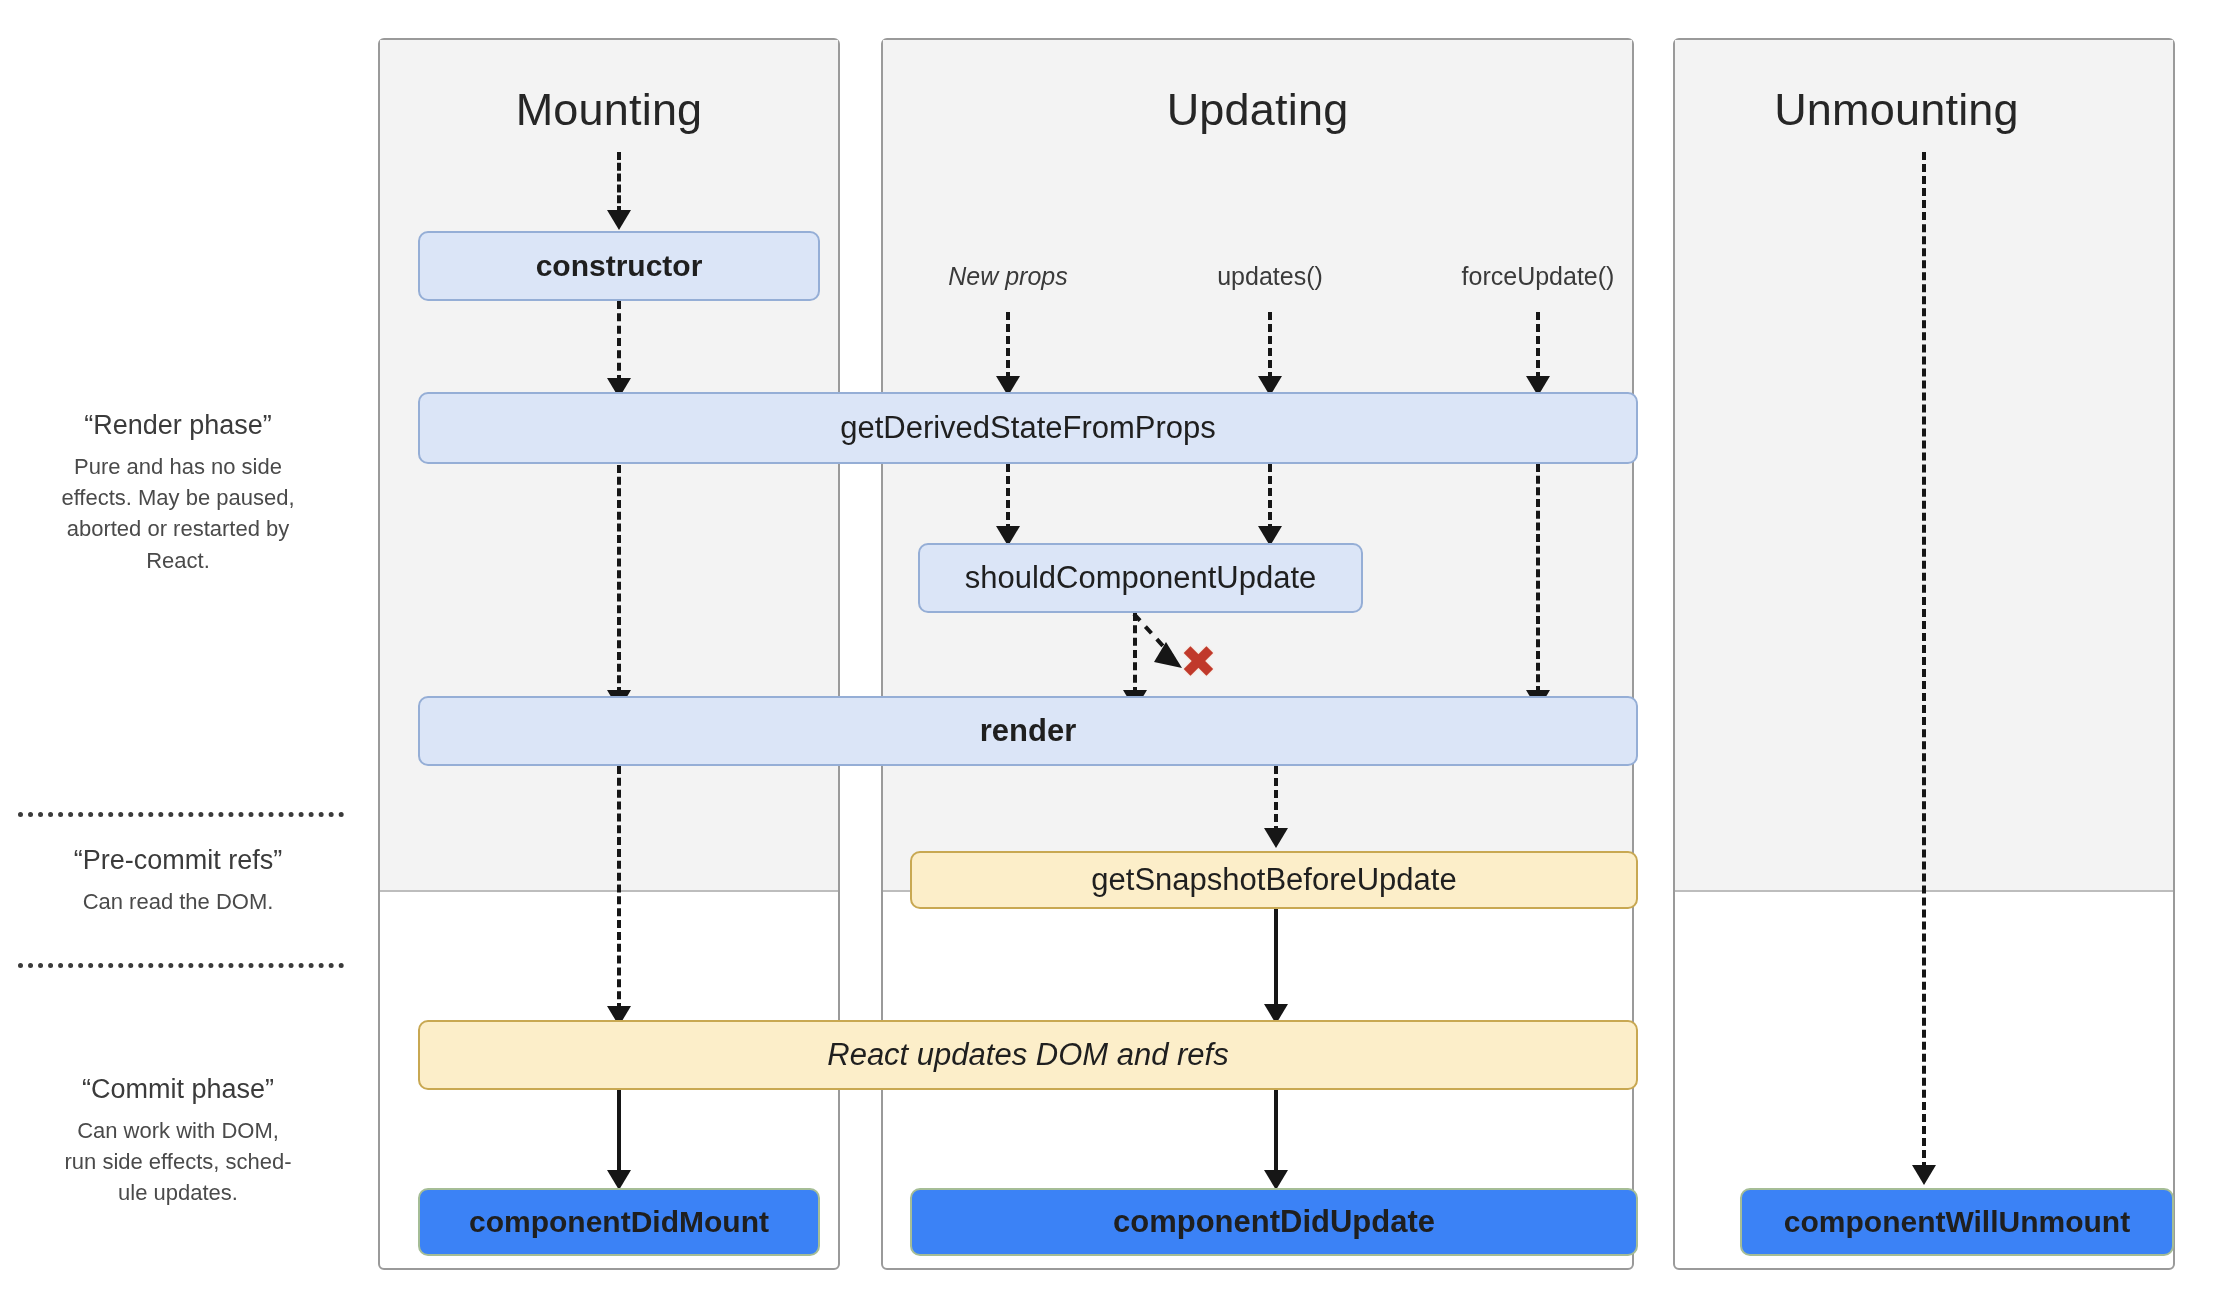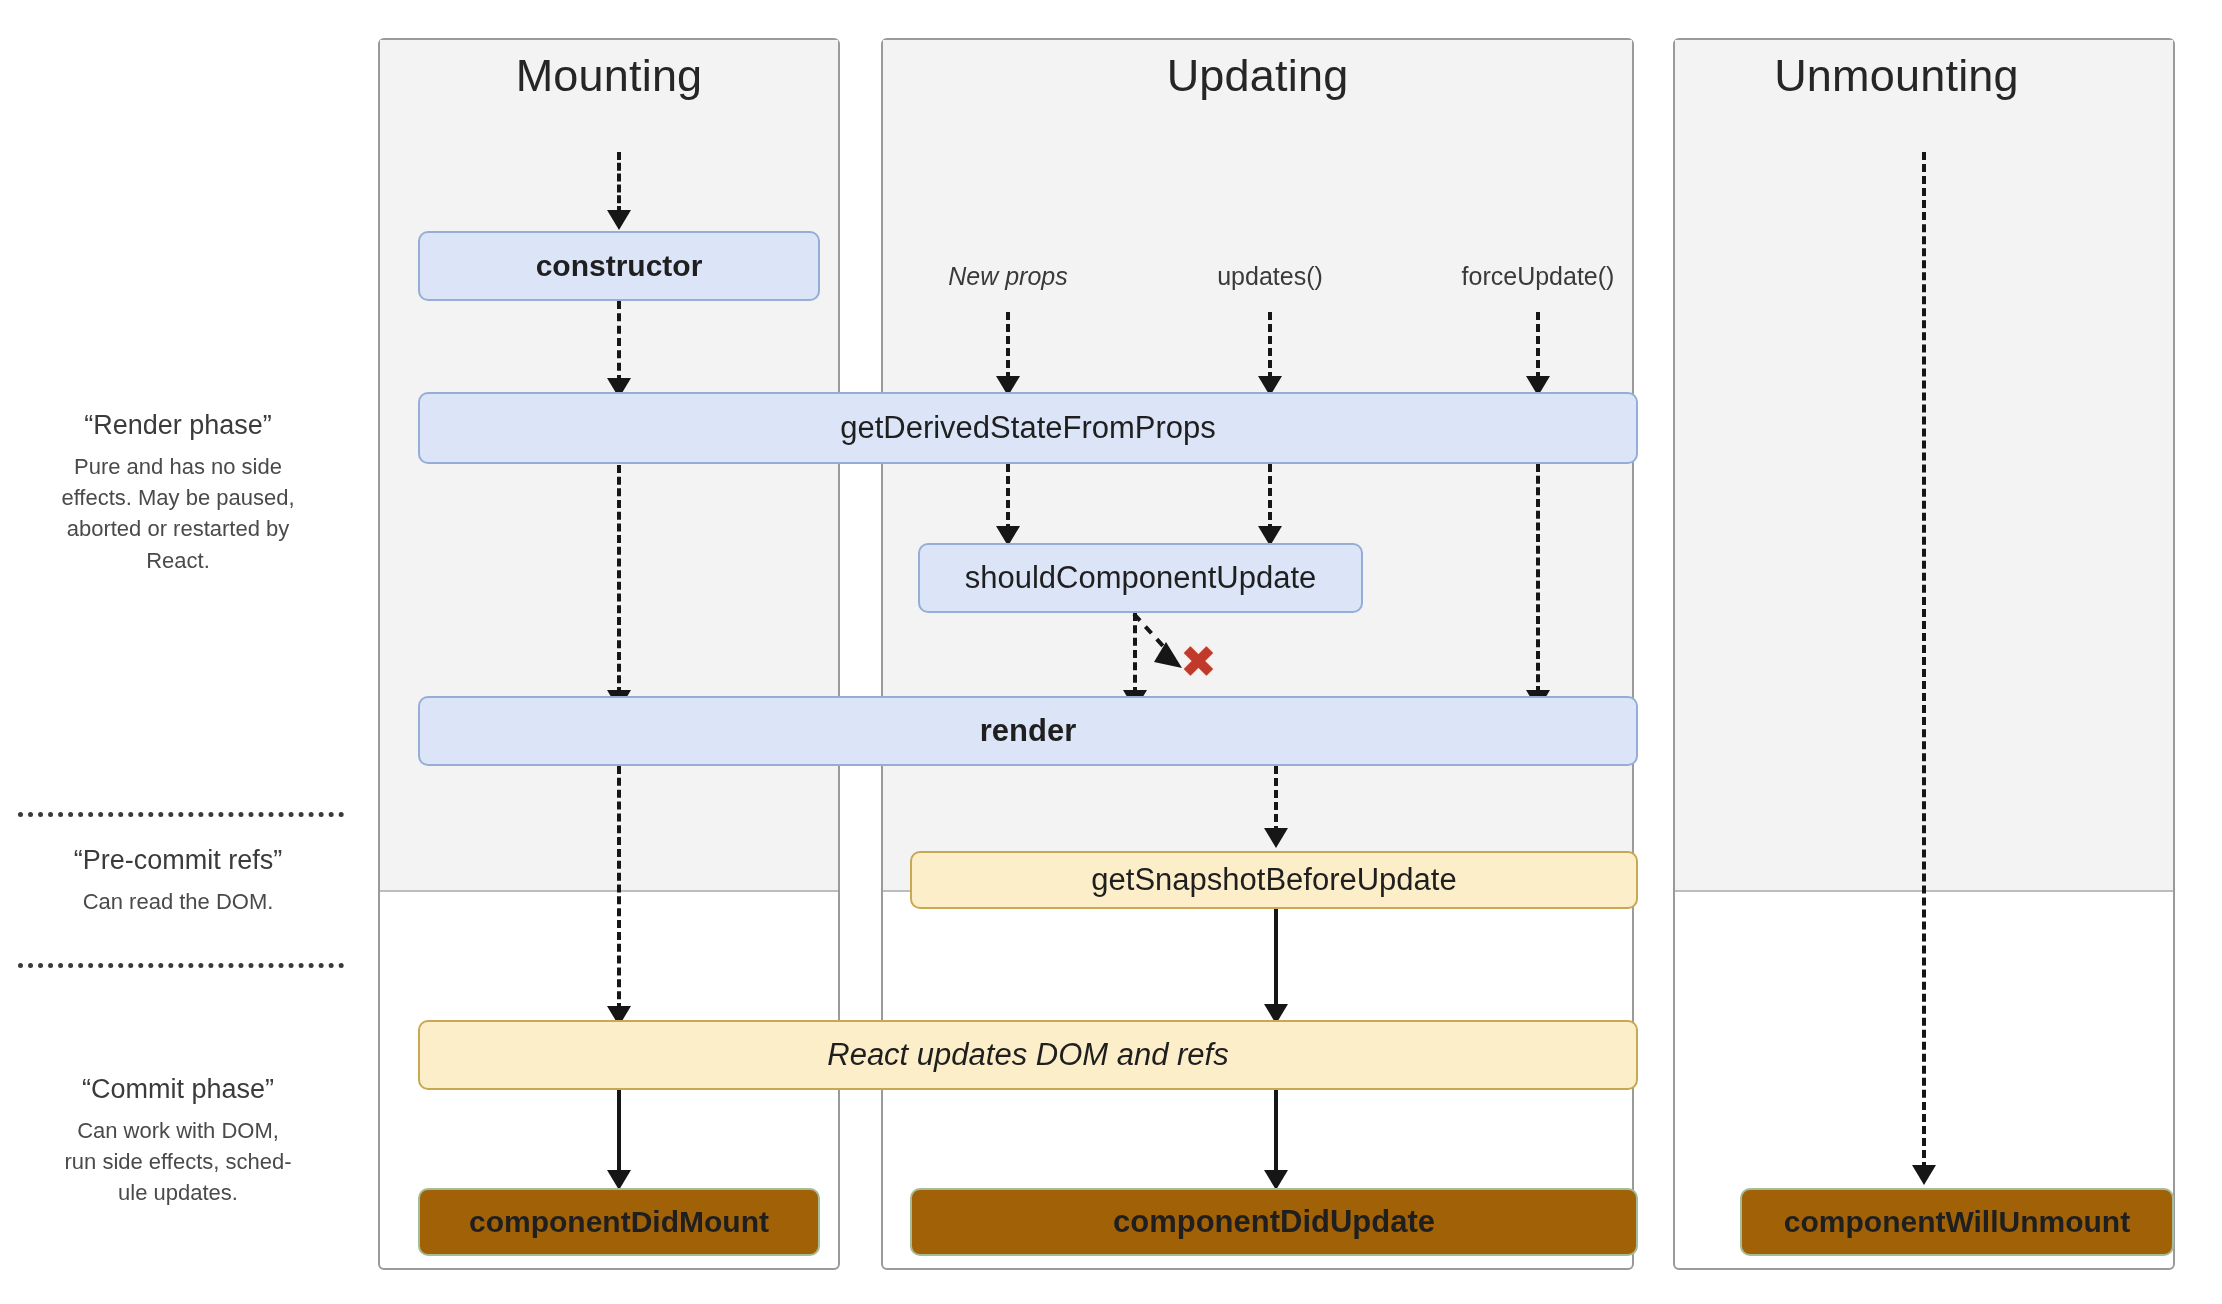--- a/index.html
+++ b/index.html
@@ -15,36 +15,36 @@
   .panel .shade{position:absolute;left:0;top:0;right:0;
          background:#f3f3f3;border-bottom:2px solid #bdbdbd;box-sizing:border-box;}
   .panel.p1{left:378px;top:38px;width:462px;height:1232px;}
   .panel.p1 .shade{height:852px;}
   .panel.p2{left:881px;top:38px;width:753px;height:1232px;}
   .panel.p2 .shade{height:852px;}
   .panel.p3{left:1673px;top:38px;width:502px;height:1232px;}
   .panel.p3 .shade{height:852px;}
 
   .panel-title{position:absolute;width:100%;text-align:center;
-      font-size:45px;font-weight:400;color:#262626;letter-spacing:.2px;}
+      font-size:45px;font-weight:400;color:#262626;letter-spacing:.2px;margin-top:34px;}
 
   
   .legend{position:absolute;text-align:center;width:340px;left:8px;}
   .legend .lg-title{font-size:27px;color:#3b3b3b;margin-bottom:10px;}
   .legend .lg-body{font-size:22px;color:#4a4a4a;line-height:1.42;}
   .sep{position:absolute;left:18px;width:326px;height:0;
        border-top:5px dotted #3a3a3a;}
 
   
   .node{position:absolute;box-sizing:border-box;border-radius:10px;
         display:flex;align-items:center;justify-content:center;
         text-align:center;line-height:1.15;}
   .node.blue{background:#dbe5f7;border:2px solid #95aed6;color:#1f1f1f;}
   .node.yellow{background:#fceec9;border:2px solid #c8a852;color:#1f1f1f;}
-  .node.green{background:#a16207;border:2px solid #a5bd96;color:#1f1f1f;}
+  .node.green{background:#3b82f6;border:2px solid #a5bd96;color:#1f1f1f;}
   .node.bold{font-weight:bold;}
   .node.ital{font-style:italic;}
 
   
   .dashline{position:absolute;width:0;
             border-left:4px dashed #161616;}
   .solidline{position:absolute;width:0;
             border-left:4px solid #161616;}
   .arrowhead{position:absolute;width:0;height:0;
             border-left:12px solid transparent;

